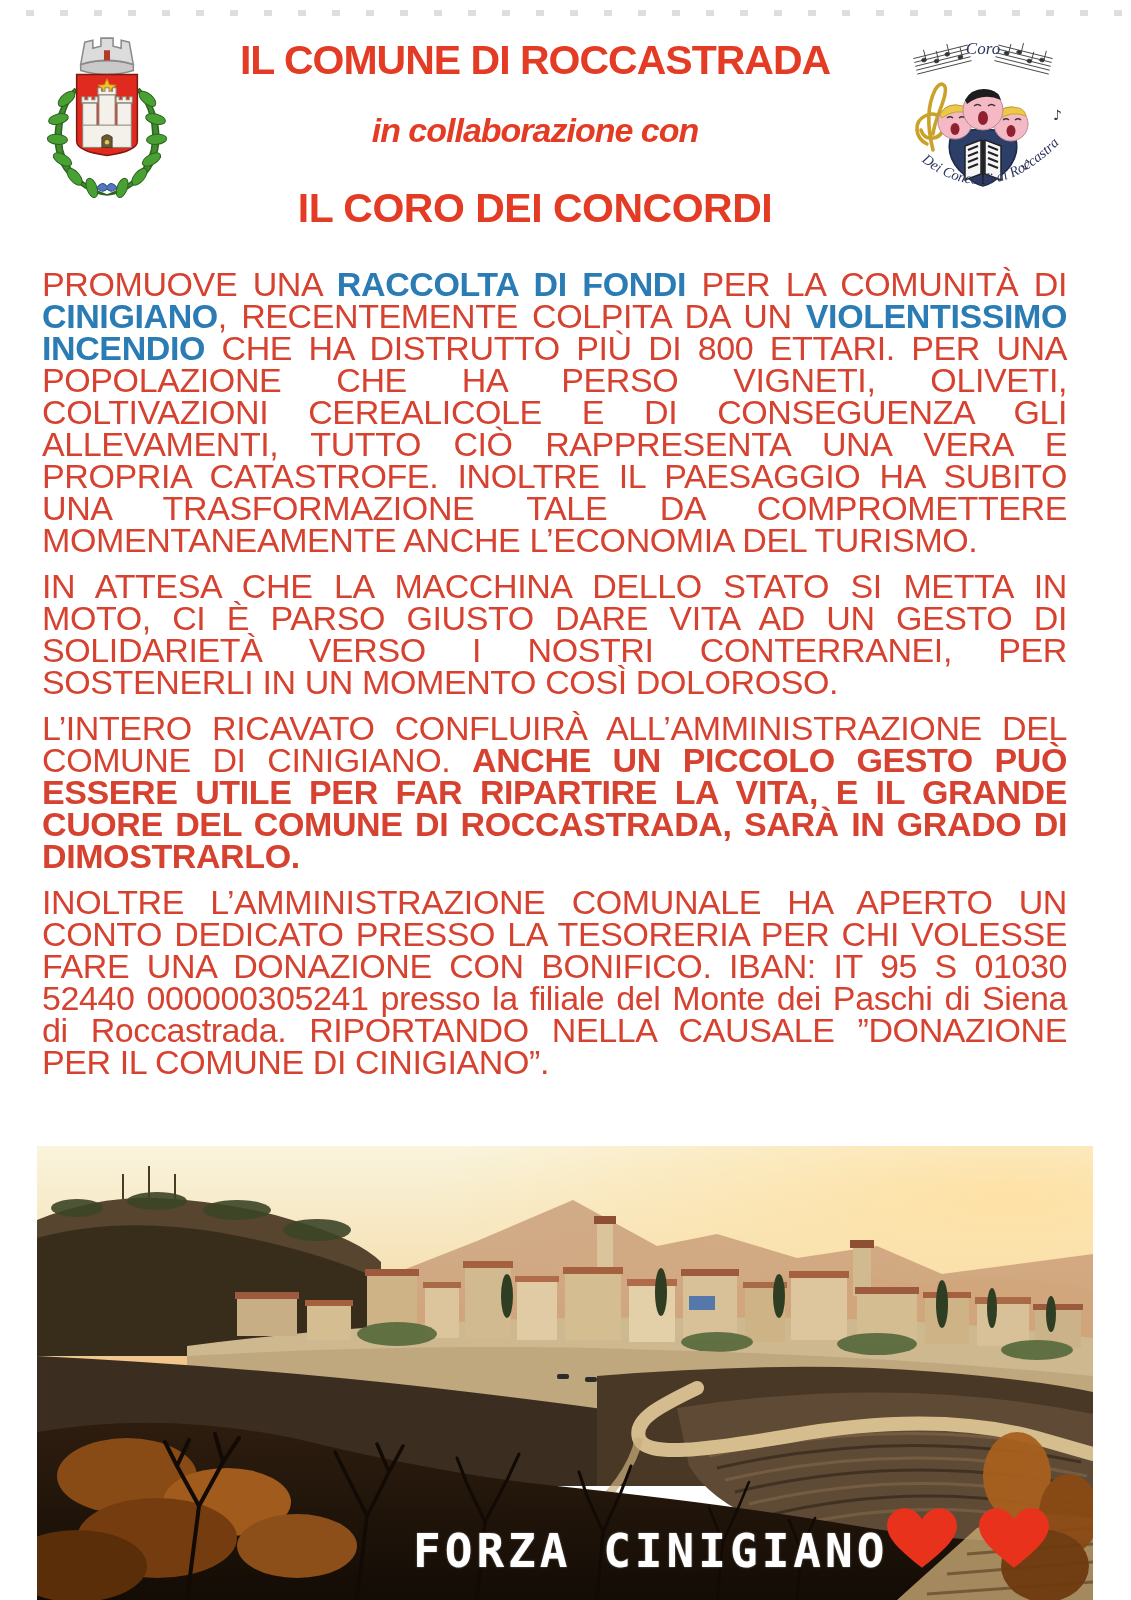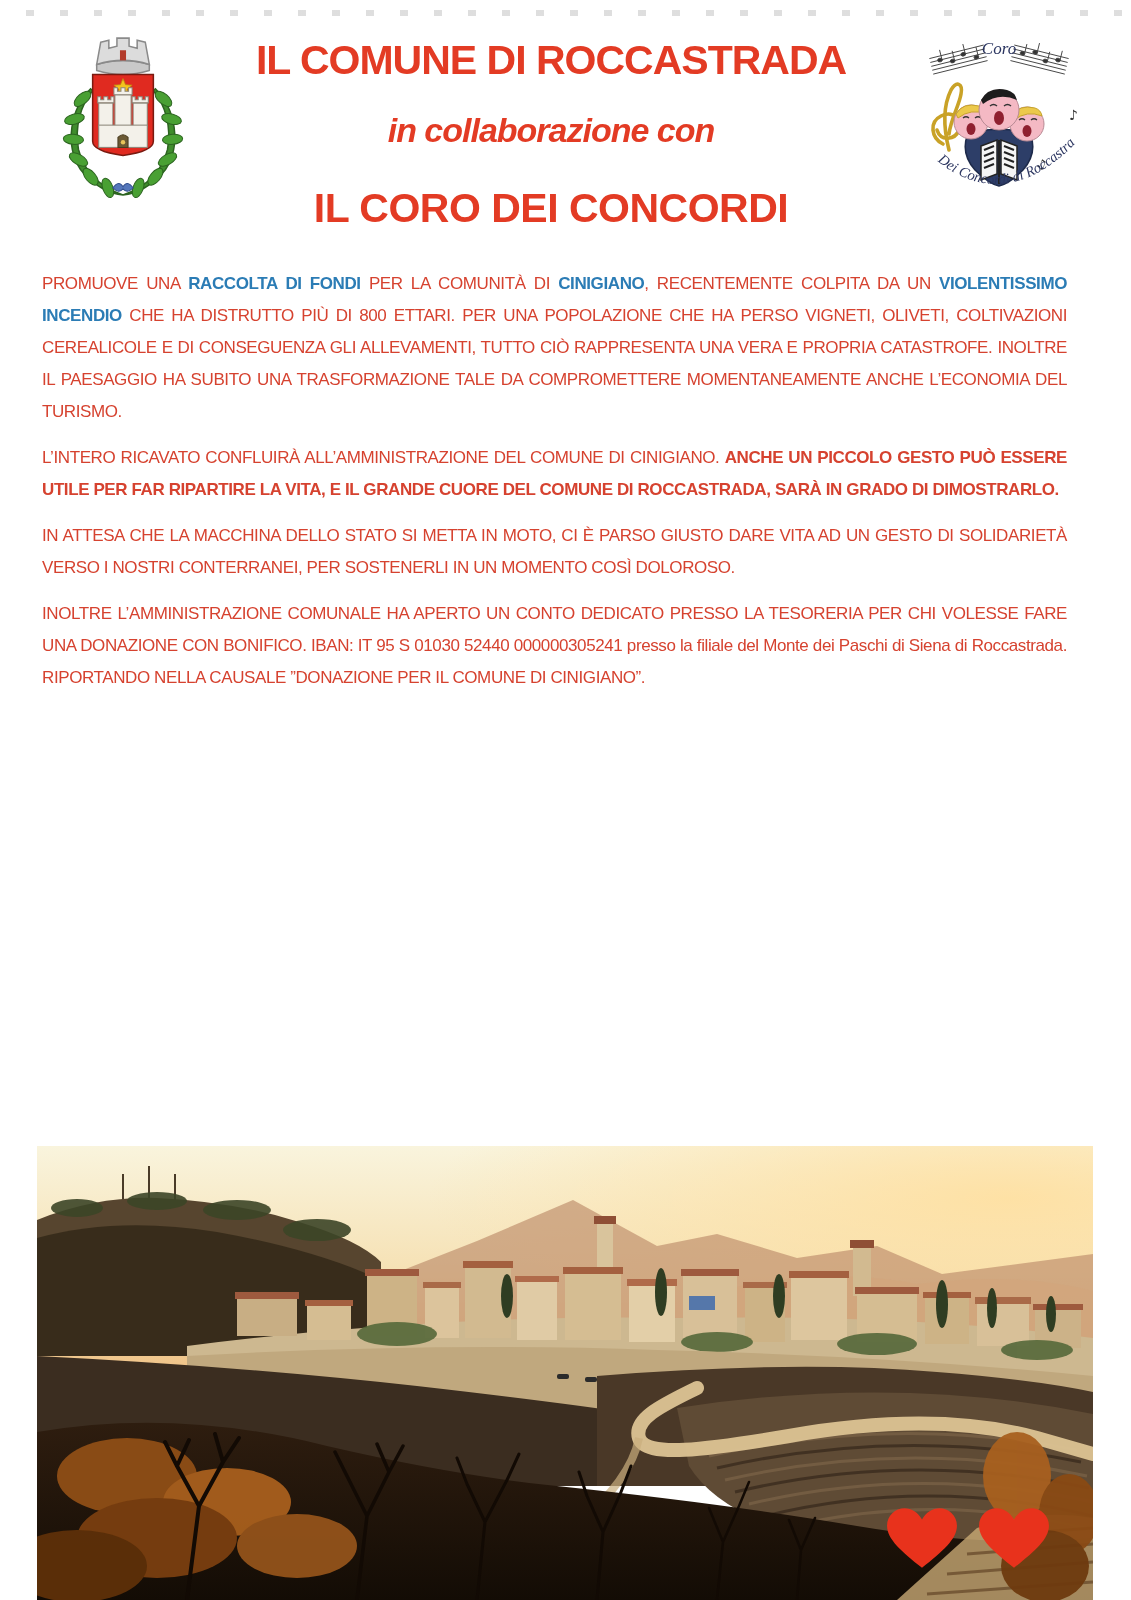--- a/index.html
+++ b/index.html
@@ -14,30 +14,30 @@
   body{
     width:1131px;height:1600px;position:relative;overflow:hidden;
     font-family:"Liberation Sans",sans-serif;
   }
   
   .top-dashes{
     position:absolute;left:0;top:10px;width:1131px;height:6px;
     background:repeating-linear-gradient(90deg,transparent 0 26px,#d6d6d6 26px 34px);
     opacity:.8;
   }
-  .header{position:absolute;left:16px;top:0;width:964px;height:250px;}
+  .header{position:absolute;left:0;top:0;width:964px;height:250px;}
   .coa{position:absolute;left:33px;top:28px;width:148px;height:172px;}
   .choir-logo{position:absolute;left:893px;top:34px;width:180px;height:170px;}
   .titles{position:absolute;left:185px;top:40px;width:700px;text-align:center;color:var(--header-red);}
   .title-1{font-size:41px;font-weight:bold;letter-spacing:-1px;line-height:1;}
   .title-2{font-size:34px;font-weight:bold;letter-spacing:-1px;margin-top:32px;line-height:1;font-style:italic;}
   .title-3{font-size:41px;font-weight:bold;letter-spacing:-0.5px;margin-top:41px;line-height:1;}
   .body-text{
     position:absolute;left:42px;top:268px;width:1025px;
-    color:var(--body-red);font-size:17px;line-height:32px;
+    color:var(--body-red);font-size:34px;line-height:32px;
     letter-spacing:-0.4px;text-align:justify;
   }
   .body-text p{margin-bottom:14px;}
   .seg-blue{color:var(--accent-blue);font-weight:bold;}
   .seg-bold{font-weight:bold;}
   .seg-normal{}
   .photo{
     position:absolute;left:37px;top:1146px;width:1056px;height:454px;
     overflow:hidden;
   }
@@ -199,22 +199,22 @@
         <path id="arcText" d="M18,118 Q90,186 166,110" fill="none"></path>
       </defs>
     <text font-family="Liberation Serif, serif" font-style="italic" font-size="14.5" fill="#2b3560">
       <textPath href="#arcText" startOffset="8%">Dei Concordi di Roccastrada</textPath>
     </text>
   </svg>
 </div>
 
 <div class="body-text">
   <p><span class="seg-normal">PROMUOVE UNA </span><span class="seg-blue">RACCOLTA DI FONDI</span><span class="seg-normal"> PER LA COMUNITÀ DI </span><span class="seg-blue">CINIGIANO</span><span class="seg-normal">, RECENTEMENTE COLPITA DA UN </span><span class="seg-blue">VIOLENTISSIMO INCENDIO</span><span class="seg-normal"> CHE HA DISTRUTTO PIÙ DI 800 ETTARI. PER UNA POPOLAZIONE CHE HA PERSO VIGNETI, OLIVETI, COLTIVAZIONI CEREALICOLE E DI CONSEGUENZA GLI ALLEVAMENTI, TUTTO CIÒ RAPPRESENTA UNA VERA E PROPRIA CATASTROFE. INOLTRE IL PAESAGGIO HA SUBITO UNA TRASFORMAZIONE TALE DA COMPROMETTERE MOMENTANEAMENTE ANCHE L’ECONOMIA DEL TURISMO.</span></p>
+  <p><span class="seg-normal">IN ATTESA CHE LA MACCHINA DELLO STATO SI METTA IN MOTO, CI È PARSO GIUSTO DARE VITA AD UN GESTO DI SOLIDARIETÀ VERSO I NOSTRI CONTERRANEI, PER SOSTENERLI IN UN MOMENTO COSÌ DOLOROSO.</span></p>
   <p><span class="seg-normal">L’INTERO RICAVATO CONFLUIRÀ ALL’AMMINISTRAZIONE DEL COMUNE DI CINIGIANO. </span><span class="seg-bold">ANCHE UN PICCOLO GESTO PUÒ ESSERE UTILE PER FAR RIPARTIRE LA VITA, E IL GRANDE CUORE DEL COMUNE DI ROCCASTRADA, SARÀ IN GRADO DI DIMOSTRARLO.</span></p>
-  <p><span class="seg-normal">IN ATTESA CHE LA MACCHINA DELLO STATO SI METTA IN MOTO, CI È PARSO GIUSTO DARE VITA AD UN GESTO DI SOLIDARIETÀ VERSO I NOSTRI CONTERRANEI, PER SOSTENERLI IN UN MOMENTO COSÌ DOLOROSO.</span></p>
   <p><span class="seg-normal">INOLTRE L’AMMINISTRAZIONE COMUNALE HA APERTO UN CONTO DEDICATO PRESSO LA TESORERIA PER CHI VOLESSE FARE UNA DONAZIONE CON  BONIFICO. IBAN:   IT 95 S 01030 52440 000000305241 presso la filiale del Monte dei Paschi di Siena di Roccastrada. RIPORTANDO NELLA CAUSALE ”DONAZIONE PER IL COMUNE DI CINIGIANO”.</span></p>
 </div>
 
 <div class="photo">
   <svg class="scene" viewBox="0 0 1056 454" preserveAspectRatio="none" aria-hidden="true">
     <defs>
       <linearGradient id="sky" x1="0" y1="0" x2="0" y2="1">
         <stop offset="0" stop-color="#f9f4dd"></stop>
           <stop offset="0.5" stop-color="#f6e2b6"></stop>
         <stop offset="0.8" stop-color="#f2cf97"></stop>
@@ -354,20 +354,21 @@
     <g stroke="#120a04" fill="none" stroke-linecap="round">
       <path d="M150,454 L162,360 M162,360 L140,320 M162,360 L186,316 M140,320 L128,296 M140,320 L152,294 M186,316 L178,288 M186,316 L202,292" stroke-width="4"></path>
       <path d="M320,454 L330,370 M330,370 L310,330 M330,370 L352,326 M310,330 L298,306 M352,326 L366,300 M352,326 L340,298" stroke-width="3.5"></path>
       <path d="M440,454 L448,376 M448,376 L430,338 M448,376 L470,334 M430,338 L420,312 M470,334 L482,308" stroke-width="3"></path>
       <path d="M560,454 L566,386 M566,386 L550,350 M566,386 L584,346 M550,350 L542,326 M584,346 L594,320" stroke-width="3"></path>
       <path d="M680,454 L686,396 M686,396 L672,362 M686,396 L702,360 M702,360 L712,336" stroke-width="2.5"></path>
       <path d="M760,454 L764,404 M764,404 L752,374 M764,404 L778,372" stroke-width="2.5"></path>
     </g>
   </svg>
 
+  <div class="photo-caption">FORZA CINIGIANO</div>
   <div class="hearts">
     <svg class="heart" width="74" height="66" viewBox="0 0 36 32">
       <path d="M18,30 C8,22 1,16 1,9.5 C1,4.5 5,1 9.5,1 C13,1 16,3 18,6.5 C20,3 23,1 26.5,1 C31,1 35,4.5 35,9.5 C35,16 28,22 18,30 Z"></path>
     </svg>
     <svg class="heart" width="74" height="66" viewBox="0 0 36 32">
       <path d="M18,30 C8,22 1,16 1,9.5 C1,4.5 5,1 9.5,1 C13,1 16,3 18,6.5 C20,3 23,1 26.5,1 C31,1 35,4.5 35,9.5 C35,16 28,22 18,30 Z"></path>
     </svg>
   </div>
 </div>
 

